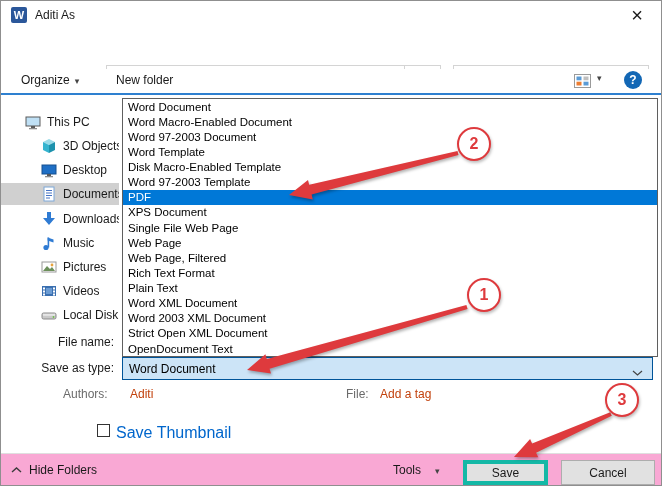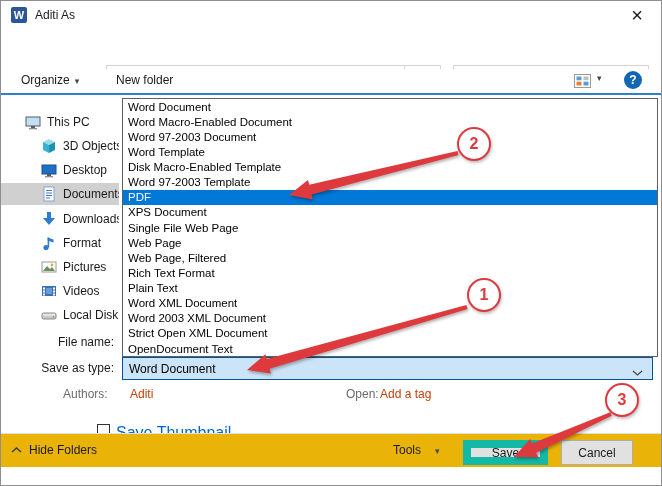--- a/index.html
+++ b/index.html
@@ -79,31 +79,31 @@
                   background:#cce4f7; border:1px solid #005499; font-size:12px; color:#000;
                   display:flex; align-items:center; padding-left:6px; }
   .savetype-chevron { position:absolute; right:9px; top:8px; }
   .meta-label { position:absolute; font-size:12px; color:#6b6b6b; }
   .meta-link { position:absolute; font-size:12px; color:#c2410c; }
   .thumb-check { position:absolute; left:96px; top:423px; width:13px; height:13px; background:#fff;
                  border:1px solid #333; }
   .thumb-label { position:absolute; left:115px; top:423px; font-size:16px; color:#0066cc; }
 
   
-  .footerbar { position:absolute; left:0; top:432px; width:100%; height:34px; background:#eab308;
+  .footerbar { position:absolute; left:0; top:452px; width:100%; height:34px; background:#f9a8d4;
                border-top:1px solid #dfdfdf; }
   .hide-folders { position:absolute; left:10px; top:9px; display:flex; align-items:center;
                   font-size:12px; color:#1a1a1a; }
   .hide-folders .lbl { margin-left:7px; }
   .tools { position:absolute; left:392px; top:9px; font-size:12px; color:#1a1a1a; }
   .tools .caret { margin-left:14px; }
   .btn { position:absolute; top:6px; height:25px; background:#e1e1e1; font-size:12px; color:#1a1a1a;
          display:flex; align-items:center; justify-content:center; }
-  .btn-save { left:462px; width:85px; border:8px solid #14b8a6; }
-  .btn-cancel { left:560px; width:72px; border:1px solid #adadad; }
+  .btn-save { left:462px; width:85px; border:4px solid #14b8a6; }
+  .btn-cancel { left:560px; width:94px; border:1px solid #adadad; }
 
   
   .anno-svg { position:absolute; left:0; top:0; width:662px; height:486px; z-index:50;
               pointer-events:none; }
   .anno-circle { position:absolute; width:34px; height:34px; border-radius:50%; background:#fff;
                  border:2px solid #de3a3d; color:#de3a3d; font-size:16px; font-weight:bold;
                  display:flex; align-items:center; justify-content:center; z-index:51;
                  box-shadow:1px 2px 3px rgba(0,0,0,0.25); pointer-events:none; }
   .circle-2 { left:456px; top:126px; }
   .circle-1 { left:466px; top:277px; }
@@ -229,21 +229,21 @@
       </svg>
       <span class="lbl">Downloads</span>
     </div>
 
     <div class="side-item child" style="top:135px">
       <svg width="16" height="16">
         <circle cx="5" cy="12.5" r="2.6" fill="#2f7bd3"></circle>
         <rect x="6.6" y="2.5" width="1.6" height="10" fill="#2f7bd3"></rect>
         <polygon points="6.6,2.5 12.5,4.5 12.5,7.5 6.6,5.5" fill="#2f7bd3"></polygon>
       </svg>
-      <span class="lbl">Format</span>
+      <span class="lbl">Music</span>
     </div>
 
     <div class="side-item child" style="top:159px">
       <svg width="16" height="16">
         <rect x="1" y="3" width="14" height="10" fill="#fff" stroke="#9a9a9a"></rect>
         <polygon points="2,12 6,7 9,10 11,8 14,12" fill="#6c8f5a"></polygon>
         <circle cx="11" cy="6" r="1.4" fill="#e8a33d"></circle>
       </svg>
       <span class="lbl">Pictures</span>
     </div>
@@ -299,21 +299,21 @@
     <span>Word Document</span>
     <span class="savetype-chevron">
       <svg width="11" height="7">
           <polyline points="1,1 5.5,5 10,1" fill="none" stroke="#444" stroke-width="1.2"></polyline>
         </svg>
     </span>
   </div>
 
   <div class="meta-label" style="left:62px; top:386px">Authors:</div>
   <div class="meta-link" style="left:129px; top:386px">Aditi</div>
-  <div class="meta-label" style="left:345px; top:386px">Open:</div>
+  <div class="meta-label" style="left:345px; top:386px">File:</div>
   <div class="meta-link" style="left:379px; top:386px">Add a tag</div>
 
   <div class="thumb-check"></div>
   <div class="thumb-label">Save Thumbnail</div>
 
   <div class="footerbar">
     <div class="hide-folders">
       <svg width="11" height="6">
         <polyline points="1,5 5.5,1 10,5" fill="none" stroke="#3b3b3b" stroke-width="1.4"></polyline>
       </svg>

